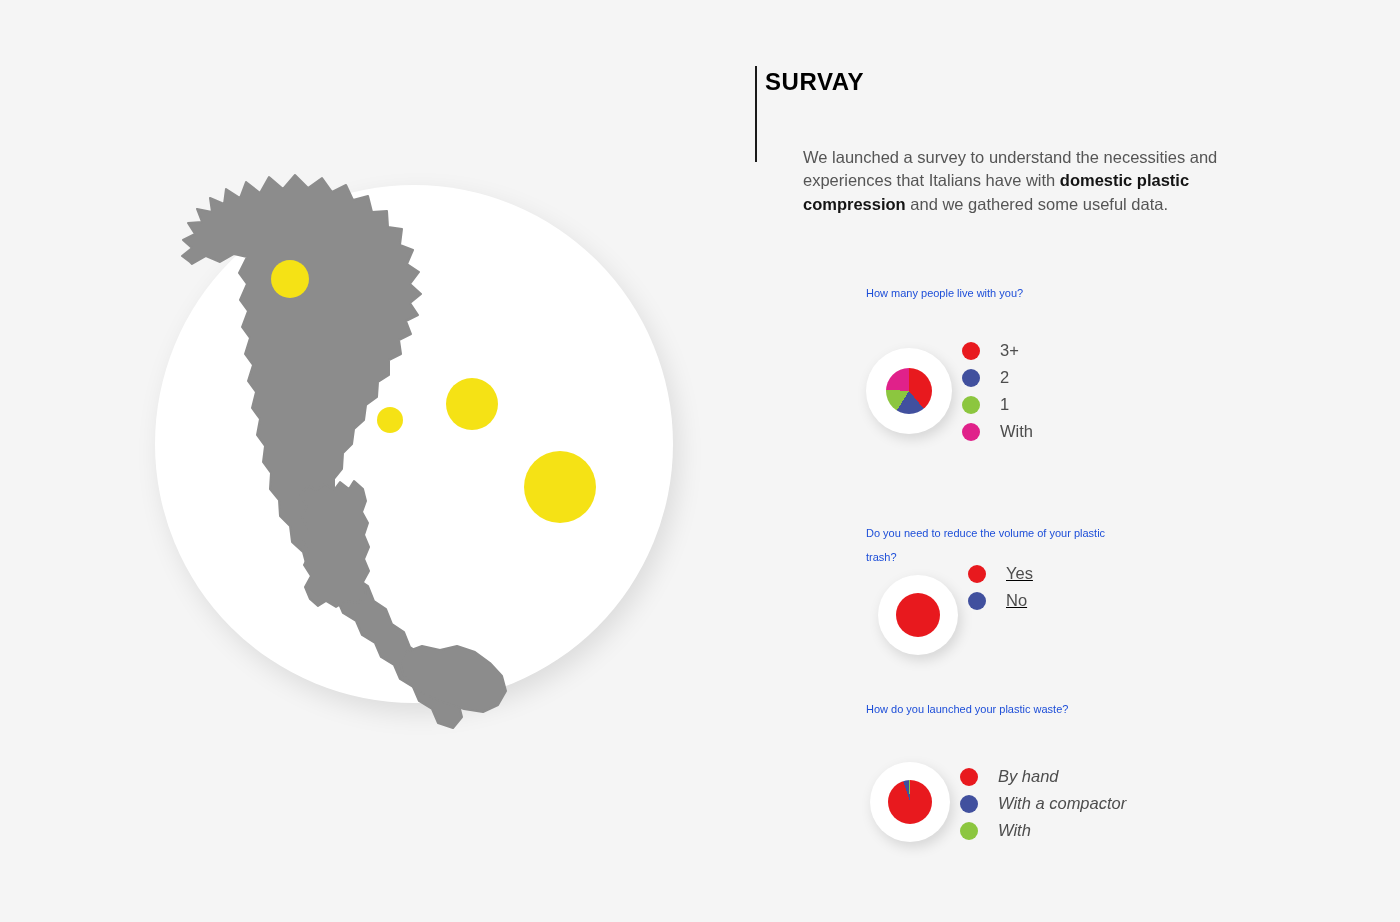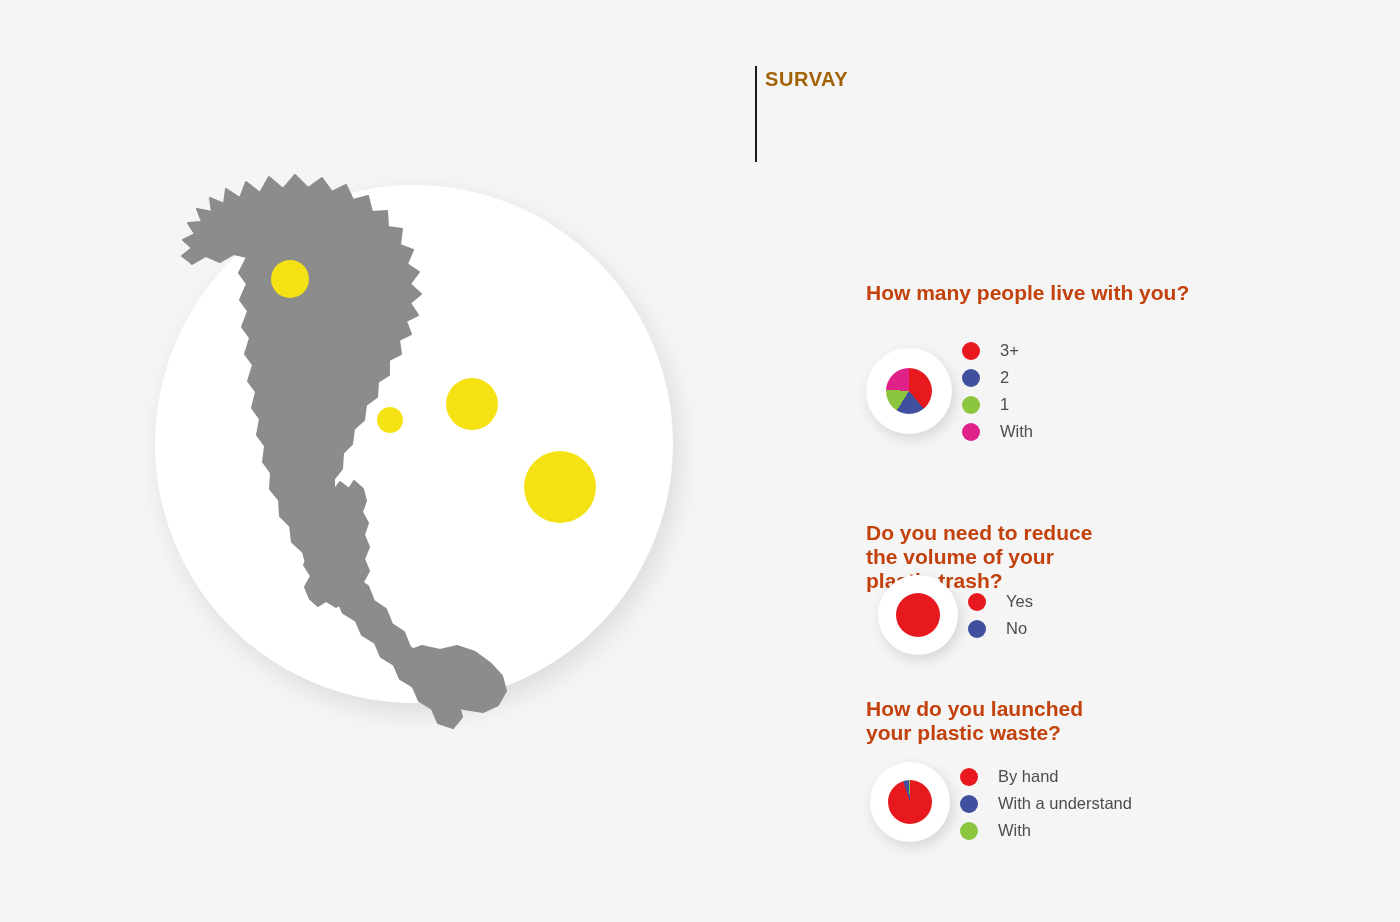--- a/index.html
+++ b/index.html
@@ -60,24 +60,24 @@
     left: 15px;
     top: 66px;
     width: 2px;
     height: 96px;
     background: #1a1a1a;
   }
   #survey-title {
     position: absolute;
     left: 25px;
     top: 68px;
-    font-size: 20px;
+    font-size: 24px;
     font-weight: bold;
     letter-spacing: 0.6px;
-    color: #a16207;
+    color: #000000;
   }
   #survey-intro {
     position: absolute;
     left: 63px;
     top: 129px;
     width: 415px;
     font-size: 16.5px;
     line-height: 23.5px;
     color: #555555;
     font-weight: 300;
@@ -87,24 +87,24 @@
     font-weight: bold;
   }
 
   .q-block {
     position: absolute;
     left: 0;
     width: 660px;
   }
   .q-text {
     position: absolute;
-    font-size: 21px;
+    font-size: 11px;
     line-height: 24px;
-    color: #c2410c;
-    font-weight: 700;
+    color: #1d4ed8;
+    font-weight: 400;
   }
   .pie-badge {
     position: absolute;
     border-radius: 50%;
     background: #ffffff;
     box-shadow: 3px 5px 13px rgba(0,0,0,0.13);
   }
   .pie {
     position: absolute;
     border-radius: 50%;
@@ -870,20 +870,21 @@
   <div class="bubble" style="left:377px; top:407px; width:26px; height:26px;"></div>
   <div class="bubble" style="left:446px; top:378px; width:52px; height:52px;"></div>
   <div class="bubble" style="left:524px; top:451px; width:72px; height:72px;"></div>
 </div>
 
 <div id="survey-panel">
 
   <div id="title-rule"></div>
   <div id="survey-title">SURVAY</div>
 
+  <p id="survey-intro"><span>We launched a survey to understand the necessities and experiences that Italians have with </span><b>domestic plastic compression</b><span> and we gathered some useful data.</span></p>
 
   <div class="q-block" style="top:0;">
     <div class="q-text" style="left:126px; top:281px; width:360px;">How many people live with you?</div>
 
     <div class="pie-badge" style="left:126px; top:348px; width:86px; height:86px;"></div>
     <div class="pie" style="left: 146px; top: 368px; width: 46px; height: 46px; background: conic-gradient(rgb(232, 25, 30) -58deg, rgb(232, 25, 30) 140deg, rgb(65, 80, 158) 140deg, rgb(65, 80, 158) 212deg, rgb(140, 198, 63) 212deg, rgb(140, 198, 63) 273.2deg, rgb(224, 33, 138) 273.2deg, rgb(224, 33, 138) 302deg);"></div>
 
     <div class="legend" style="left:222px; top:337px;">
       <div class="legend-row">
         <span class="legend-dot" style="background: rgb(232, 25, 30);"></span>
@@ -903,46 +904,46 @@
       </div>
     </div>
   </div>
 
   <div class="q-block" style="top:0;">
     <div class="q-text" style="left:126px; top:521px; width:250px;">Do you need to reduce the volume of your plastic trash?</div>
 
     <div class="pie-badge" style="left:138px; top:575px; width:80px; height:80px;"></div>
     <div class="pie" style="left: 156px; top: 593px; width: 44px; height: 44px; background: conic-gradient(rgb(232, 25, 30) 88deg, rgb(232, 25, 30) 404.8deg, rgb(65, 80, 158) 404.8deg, rgb(65, 80, 158) 448deg);"></div>
 
-    <div class="legend" style="left:228px; top:588px;">
+    <div class="legend" style="left:228px; top:560px;text-decoration:underline;">
       <div class="legend-row">
         <span class="legend-dot" style="background: rgb(232, 25, 30);"></span>
         <span class="legend-label">Yes</span>
       </div>
       <div class="legend-row">
         <span class="legend-dot" style="background: rgb(65, 80, 158);"></span>
         <span class="legend-label">No</span>
       </div>
     </div>
   </div>
 
   <div class="q-block" style="top:0;">
     <div class="q-text" style="left:126px; top:697px; width:245px;">How do you launched your plastic waste?</div>
 
     <div class="pie-badge" style="left:130px; top:762px; width:80px; height:80px;"></div>
     <div class="pie" style="left: 148px; top: 780px; width: 44px; height: 44px; background: conic-gradient(rgb(232, 25, 30) 0deg, rgb(232, 25, 30) 342deg, rgb(65, 80, 158) 342deg, rgb(65, 80, 158) 356.4deg, rgb(140, 198, 63) 356.4deg, rgb(140, 198, 63) 360deg);"></div>
 
-    <div class="legend" style="left:220px; top:763px;">
+    <div class="legend" style="left:220px; top:763px;font-style:italic;">
       <div class="legend-row">
         <span class="legend-dot" style="background: rgb(232, 25, 30);"></span>
         <span class="legend-label">By hand</span>
       </div>
       <div class="legend-row">
         <span class="legend-dot" style="background: rgb(65, 80, 158);"></span>
-        <span class="legend-label">With a understand</span>
+        <span class="legend-label">With a compactor</span>
       </div>
       <div class="legend-row">
         <span class="legend-dot" style="background: rgb(140, 198, 63);"></span>
         <span class="legend-label">With</span>
       </div>
     </div>
   </div>
 </div>
 
 </body></html>

